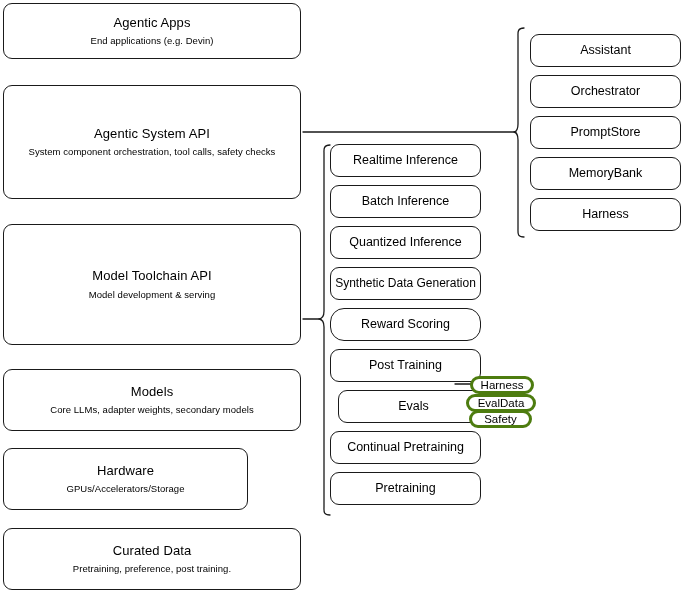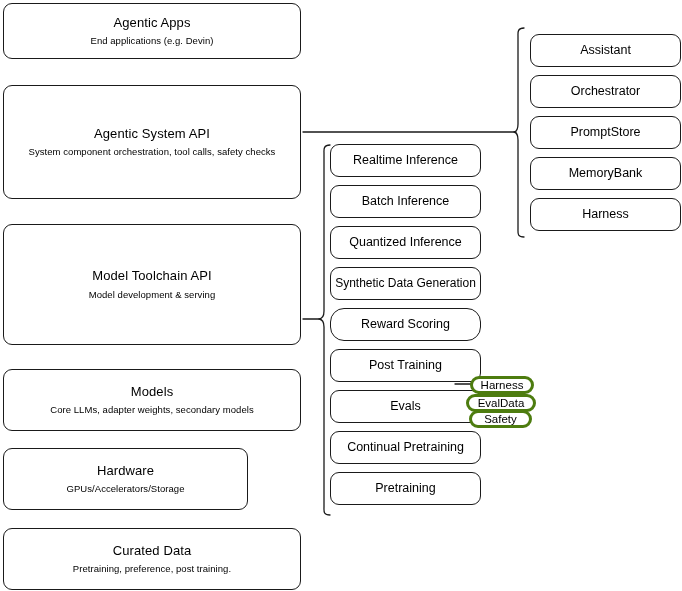--- a/index.html
+++ b/index.html
@@ -161,21 +161,21 @@
   </div>
   <div class="box cap-box" style="left:330px; top:267px; width:151px; font-size:12px;">
     <span>Synthetic Data Generation</span>
   </div>
   <div class="box cap-box" style="left:330px; top:308px; width:151px;border-radius:14px;">
     <span>Reward Scoring</span>
   </div>
   <div class="box cap-box" style="left:330px; top:349px; width:151px;">
     <span>Post Training</span>
   </div>
-  <div class="box cap-box" style="left:330px; top:390px; width:151px;text-align:center;">
+  <div class="box cap-box" style="left:338px; top:390px; width:151px;text-align:center;">
     <span>Evals</span>
   </div>
   <div class="box cap-box" style="left:330px; top:431px; width:151px;">
     <span>Continual Pretraining</span>
   </div>
   <div class="box cap-box" style="left:330px; top:472px; width:151px;">
     <span>Pretraining</span>
   </div>
 
   <div class="pill" style="left:470px; top:376px; width:64px;">

